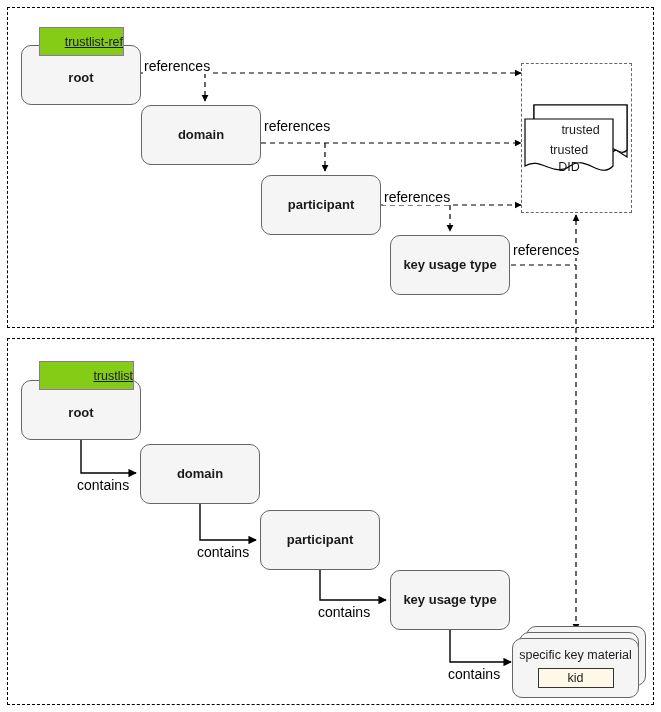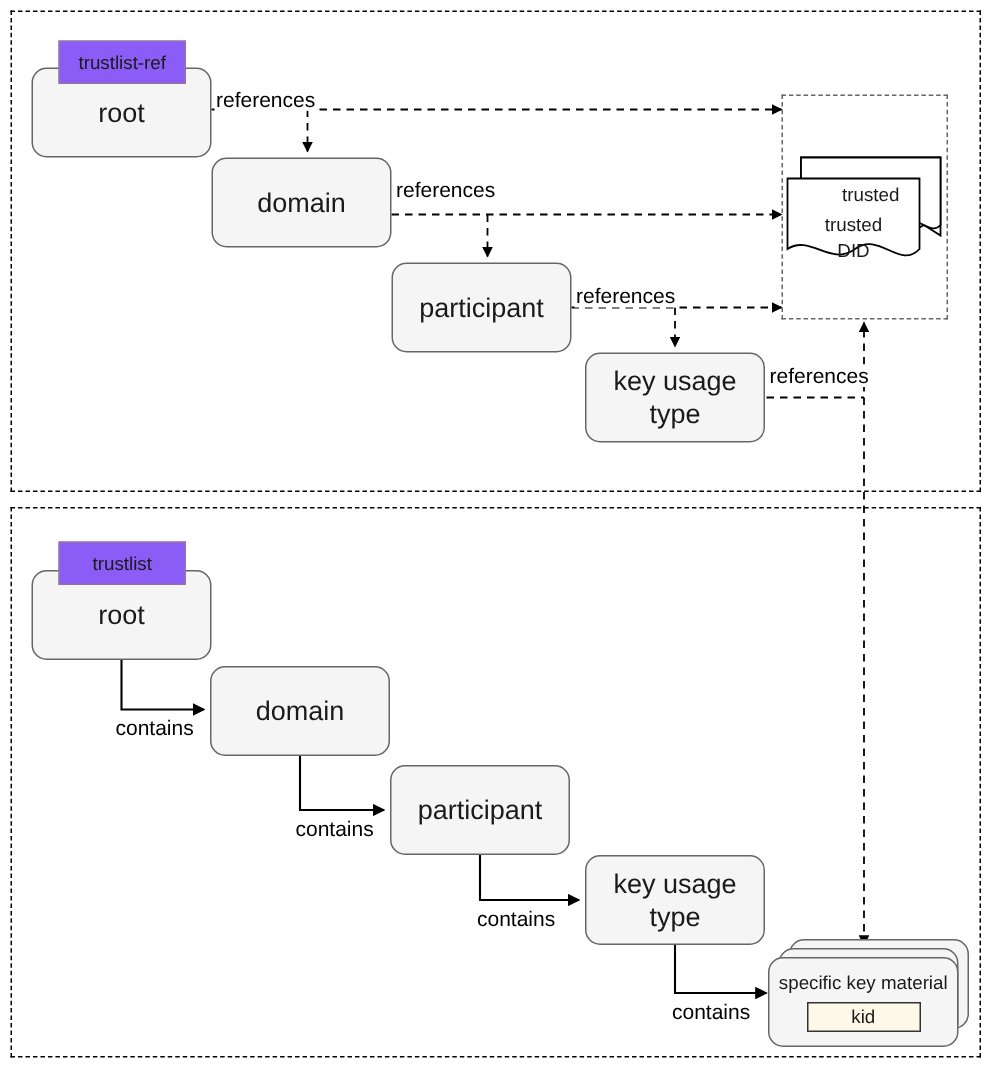--- a/index.html
+++ b/index.html
@@ -26,38 +26,40 @@
   
   .node{
     position:absolute;
     box-sizing:border-box;
     background:#f5f5f5;
     border:1.2px solid #666666;
     border-radius:10px;
     display:flex;
     align-items:center;
     justify-content:center;
-    font-size:18px;
+    font-size:13px;
     color:#1a1a1a;
     text-align:center;
     line-height:1.25;
+    font-weight:bold;
   }
 
   
   .tag{
     position:absolute;
     box-sizing:border-box;
-    background:#8b5cf6;
+    background:#84cc16;
     border:1.2px solid #9673a6;
     display:flex;
     align-items:center;
-    justify-content:center;
+    justify-content:flex-end;
     font-size:12.5px;
     color:#1a1a1a;
     z-index:6;
+    text-decoration:underline;
   }
 
   
   .node.root{
     align-items:flex-end;
     padding-bottom:18px;
   }
 
   
   .elabel{
@@ -240,21 +242,21 @@
   <div class="elabel" style="left:383px; top:190px;">
     <span>references</span>
   </div>
   <div class="elabel" style="left:512px; top:243px;">
     <span>references</span>
   </div>
 
   <div class="node root" style="left:21px; top:380px; width:120px; height:60px;">
     <span>root</span>
   </div>
-  <div class="tag" style="left:39px; top:361px; width:85px; height:29px;">
+  <div class="tag" style="left:39px; top:361px; width:95px; height:29px;">
     <span>trustlist</span>
   </div>
 
   <div class="node" style="left:140px; top:444px; width:120px; height:60px;">
     <span>domain</span>
   </div>
 
   <div class="node" style="left:260px; top:510px; width:120px; height:60px;">
     <span>participant</span>
   </div>

